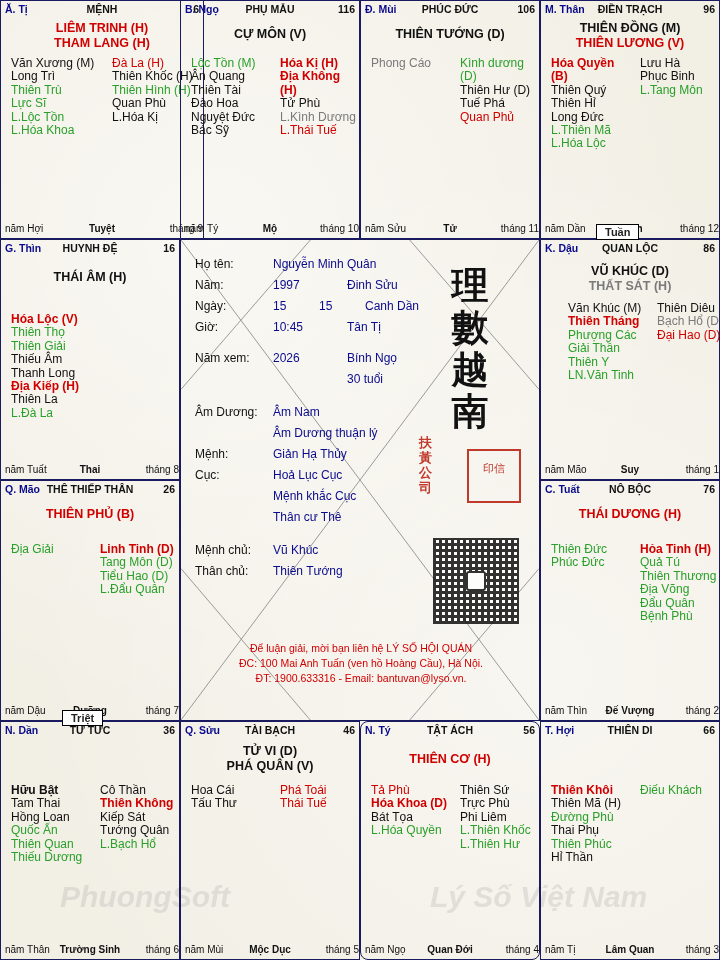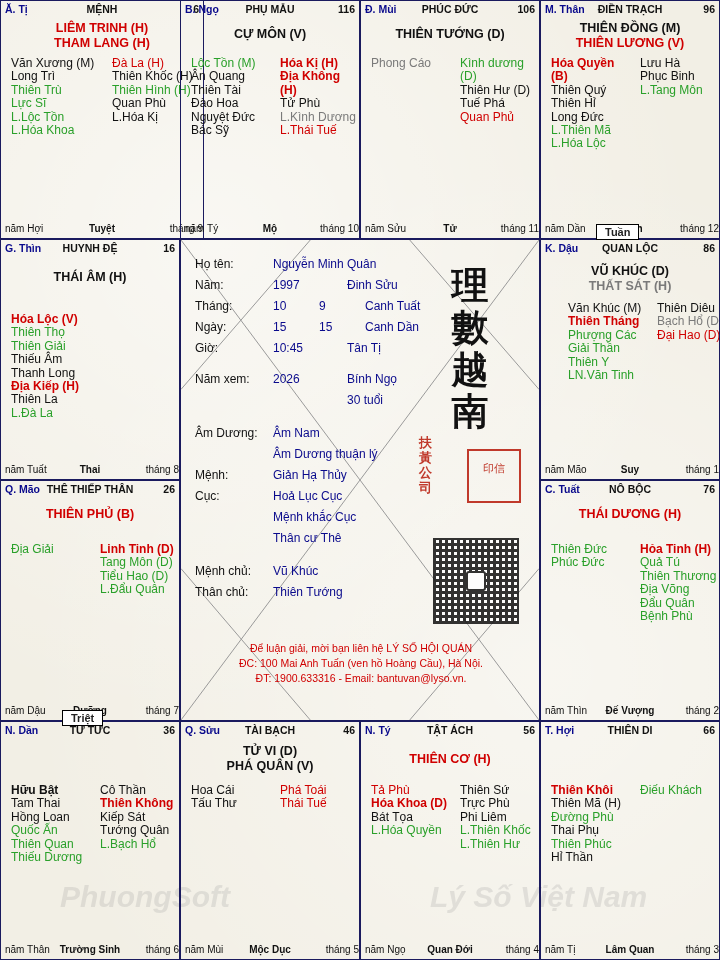--- a/index.html
+++ b/index.html
@@ -413,21 +413,21 @@
         <div class="red">Thái Tuế</div>
       </div>
     </div>
     <div class="cell-foot">
       <span class="l">năm Mùi</span>
       <span class="c">Mộc Dục</span>
       <span class="r">tháng 5</span>
     </div>
   </div>
 
-  <div class="cell" style="left:360px;top:721px;width:180px;height:239px;">
+  <div class="cell" style="left:360px;top:721px;width:180px;height:239px;border-radius:8px;">
     <div class="cell-head">
       <span class="cung">N. Tý</span>
       <span class="title">TẬT ÁCH</span>
       <span class="num">56</span>
     </div>
     <div class="stars-main" style="top:30px;">
       <div class="red">THIÊN CƠ (H)</div>
     </div>
     <div class="stars-cols" style="top:62px;">
       <div class="col">
@@ -491,26 +491,20 @@
       <div class="row">
         <span class="lab">Họ tên:</span>
         <span class="v3">Nguyễn Minh Quân</span>
       </div>
       <div class="row">
         <span class="lab">Năm:</span>
         <span class="v1">1997</span>
         <span class="v3">Đinh Sửu</span>
       </div>
       <div class="row">
-        <span class="lab">Tháng:</span>
-        <span class="v2">10</span>
-        <span class="v2">9</span>
-        <span class="v3">Canh Tuất</span>
-      </div>
-      <div class="row">
         <span class="lab">Ngày:</span>
         <span class="v2">15</span>
         <span class="v2">15</span>
         <span class="v3">Canh Dần</span>
       </div>
       <div class="row">
         <span class="lab">Giờ:</span>
         <span class="v1">10:45</span>
         <span class="v3">Tân Tị</span>
       </div>

